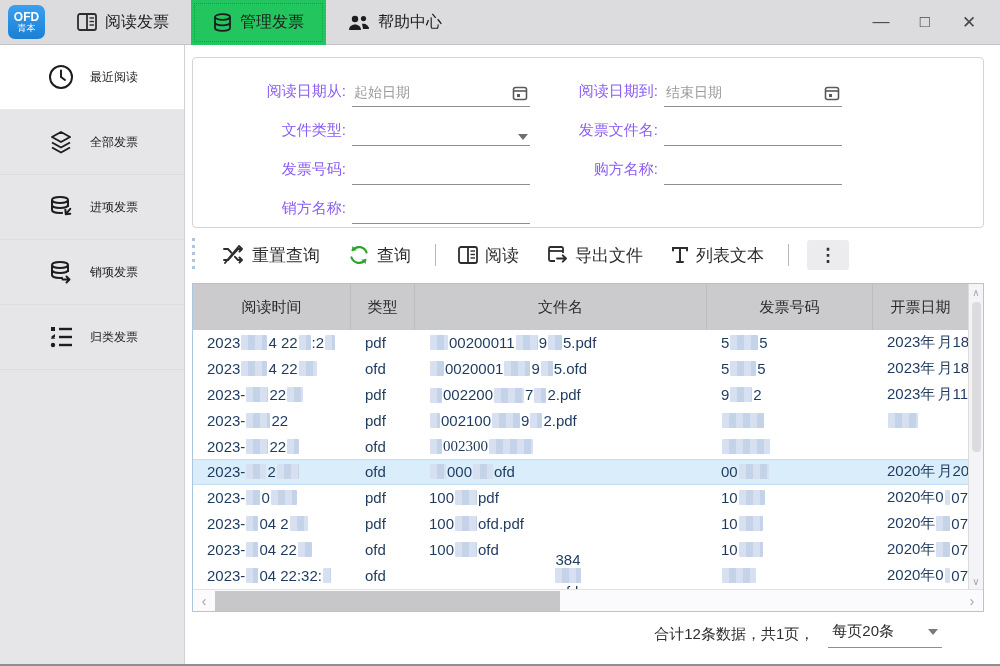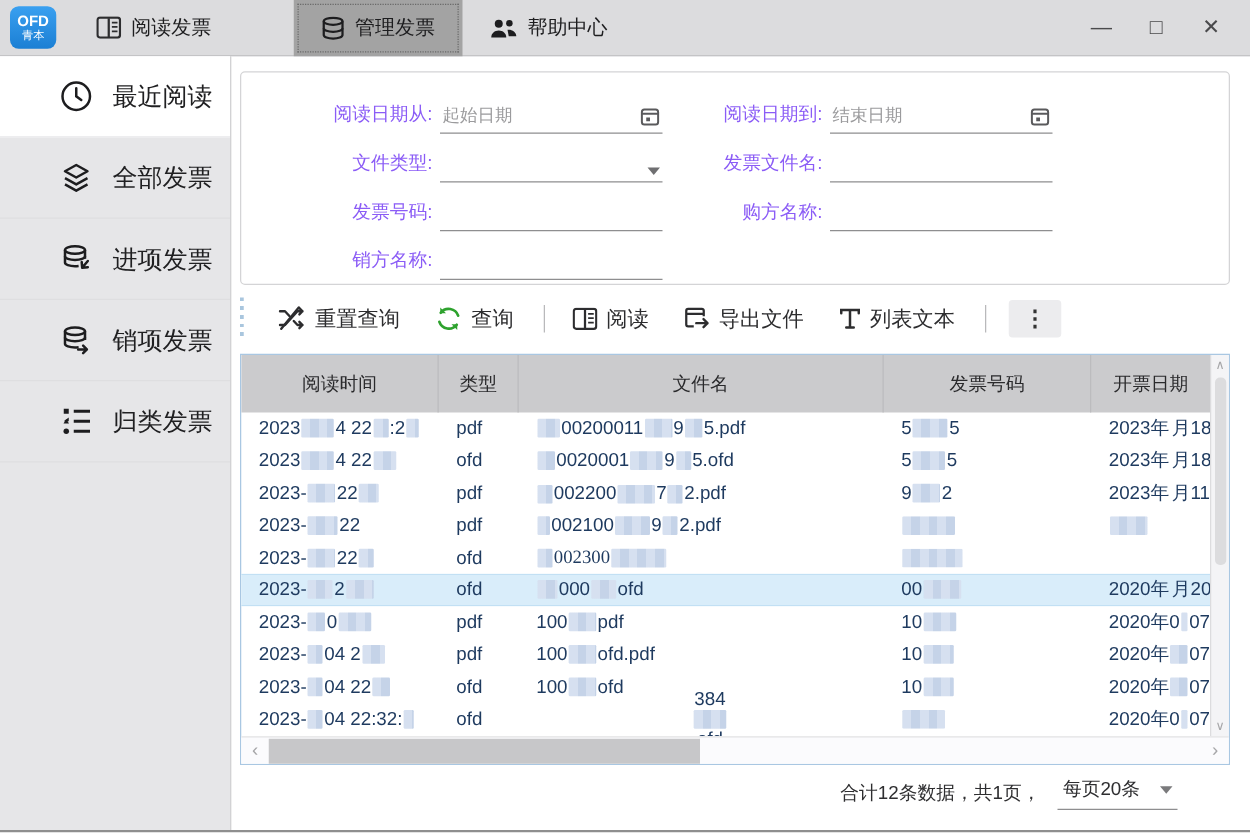--- a/index.html
+++ b/index.html
@@ -7,28 +7,28 @@
   body { font-family:"Liberation Sans","DejaVu Sans",sans-serif; background:#fff; overflow:hidden; }
   .window { position:relative; width:1000px; height:666px; background:#fff; border-bottom:2px solid #8f8f8f; }
 
   
   .titlebar { position:absolute; left:0; top:0; width:1000px; height:45px; background:#dcdcde; border-bottom:1px solid #c4c4c6; display:flex; align-items:center; }
   .logo { width:37px; height:34px; margin:0 10px 0 8px; border-radius:7px; background:linear-gradient(180deg,#3aa0f0,#1b7fd4); color:#fff; display:flex; flex-direction:column; align-items:center; justify-content:center; line-height:1; }
   .logo .l1 { font-size:12px; font-weight:bold; letter-spacing:0; }
   .logo .l2 { font-size:9px; margin-top:1px; }
   .tabs { display:flex; height:45px; align-items:stretch; }
   .tab { display:flex; align-items:center; gap:8px; padding:0 22px; font-size:16px; color:#1d1d1f; cursor:default; }
-  .tab.active { background:#a3a3a3; outline:1px dotted #6a6a6a; outline-offset:-4px;margin-left:44px; }
+  .tab.active { background:#22c55e; outline:1px dotted #6a6a6a; outline-offset:-4px; }
   .tab .ticon svg { display:block; }
   .win-controls { margin-left:auto; display:flex; align-items:center; gap:14px; padding-right:16px; }
   .win-btn { width:30px; height:30px; display:flex; align-items:center; justify-content:center; font-size:17px; color:#4a4a4c; }
 
   
   .sidebar { position:absolute; left:0; top:45px; width:185px; height:619px; background:#e6e6e8; border-right:1px solid #d2d2d4; }
-  .side-item { height:65px; display:flex; align-items:center; gap:16px; padding-left:48px; font-size:20px; color:#202022; border-bottom:1px solid #dedee0; }
+  .side-item { height:65px; display:flex; align-items:center; gap:16px; padding-left:48px; font-size:12px; color:#202022; border-bottom:1px solid #dedee0; }
   .side-item.active { background:#ffffff; border-bottom:1px solid #e8e8ea; }
   .side-item .sicon svg { display:block; }
 
   
   .form-panel { position:absolute; left:192px; top:57px; width:792px; height:171px; background:#fff; border:1px solid #d4d4d6; border-radius:4px; }
   .form-col { position:absolute; top:10px; }
   .form-col.c1 { left:18px; width:330px; }
   .form-col.c2 { left:330px; width:330px; }
   .f-row { display:flex; align-items:flex-end; height:39px; }
   .f-label { width:135px; text-align:right; font-size:15px; color:#8b5cf6; padding-bottom:6px; white-space:nowrap; }
@@ -66,21 +66,21 @@
 
   
   .hscroll { position:absolute; left:0; right:0; bottom:0; height:22px; background:#fbfbfd; border-top:1px solid #e2e2e4; display:flex; align-items:center; }
   .hs-arrow { width:22px; height:22px; display:flex; align-items:center; justify-content:center; color:#a6a6a8; font-size:15px; }
   .hs-track { position:relative; flex:1; height:22px; }
   .hs-thumb { position:absolute; left:0; top:1px; height:20px; width:345px; background:#c7c7c9; }
   .hs-right { margin-left:auto; }
 
   
   .footer { position:absolute; right:58px; top:620px; display:flex; align-items:center; font-size:15px; color:#2e2e30; }
-  .page-size { display:flex; align-items:center; gap:16px; margin-left:14px; border-bottom:1px solid #8e8e90; padding:2px 4px 6px 4px; }
+  .page-size { display:flex; align-items:center; gap:34px; margin-left:14px; border-bottom:1px solid #8e8e90; padding:2px 4px 6px 4px; }
   .page-size .caret-down { border-top-color:#7a7a7c; }
 </style>
 </head>
 <body>
 
 <div class="window">
 
   <div class="titlebar">
     <div class="logo">
       <div class="l1">OFD</div>

